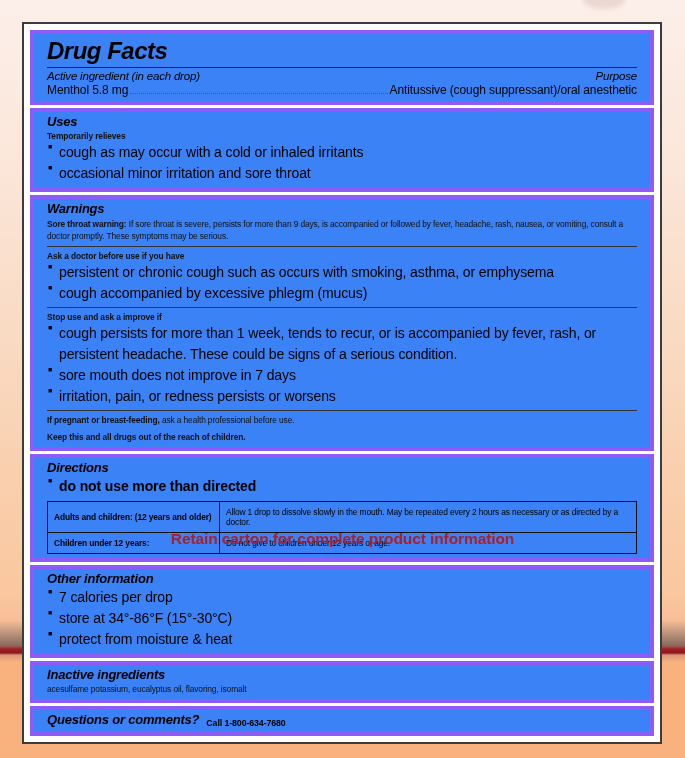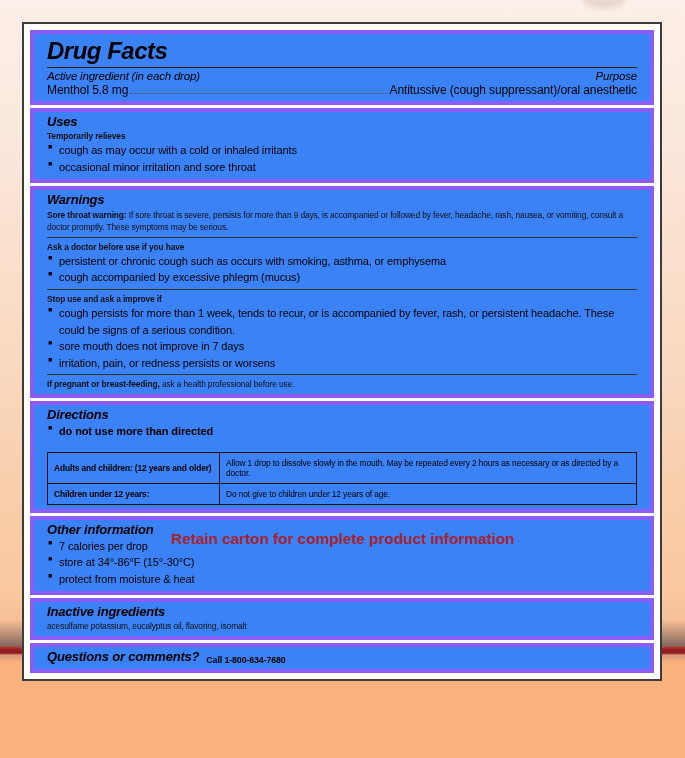--- a/index.html
+++ b/index.html
@@ -33,29 +33,29 @@
   .ai-row { display:flex; justify-content:space-between; align-items:baseline; }
   .ai-head, .purpose-head { font-size:11.5px; font-weight:normal; font-style:italic; letter-spacing:-0.2px; }
   .leader-row { display:flex; align-items:baseline; font-size:12px; letter-spacing:-0.1px; margin-top:1px; }
   .leader-dots { flex:1; border-bottom:1.5px dotted #555; margin:0 2px 2px 2px; min-width:10px; }
 
   .sec-head { font-size:13px; font-weight:bold; font-style:italic; letter-spacing:-0.2px; line-height:1.15; }
   .body-txt { font-size:8.4px; line-height:1.45; letter-spacing:-0.12px; color:#111; }
   .b { font-weight:bold; }
 
   ul.bullets { list-style:none; }
-  ul.bullets li { font-size:11px; line-height:1.5; letter-spacing:-0.12px; padding-left:12px; position:relative; }
+  ul.bullets li { font-size:14px; line-height:1.5; letter-spacing:-0.12px; padding-left:12px; position:relative; }
   ul.bullets li::before { content:"■"; position:absolute; left:1px; top:0; font-size:7px; }
   ul.bullets li.bold-item { font-weight:bold; }
 
   .divider { border-top:1.2px solid #333; margin:3px 0 3px; }
   .warn-para { margin-top:1px; }
   .spaced { margin-top:5px; }
 
-  table.dir-table { width:100%; border-collapse:collapse; margin-top:12px; }
+  table.dir-table { width:100%; border-collapse:collapse; margin-top:4px; }
   table.dir-table td { border:1.4px solid #111; font-size:8.4px; letter-spacing:-0.12px; padding:5px 6px; vertical-align:middle; }
   table.dir-table td.who { width:172px; font-weight:bold; }
 
   .q-row { display:flex; align-items:flex-end; gap:7px; }
   .q-phone { font-size:8.8px; font-weight:bold; letter-spacing:-0.1px; }
 
   .retain {
     position:absolute; top:530px; left:0; width:100%;
     text-align:center; font-size:15.5px; font-weight:bold;
     letter-spacing:-0.1px;
@@ -108,20 +108,21 @@
       <div class="body-txt b">Stop use and ask a improve if</div>
       <ul class="bullets">
         <li>cough persists for more than 1 week, tends to recur, or is accompanied by fever, rash, or persistent headache. These could be signs of a serious condition.</li>
         <li>sore mouth does not improve in 7 days</li>
         <li>irritation, pain, or redness persists or worsens</li>
       </ul>
       <div class="divider"></div>
       <div class="body-txt">
         <span class="b">If pregnant or breast-feeding,</span><span> ask a health professional before use.</span>
       </div>
+      <div class="body-txt b spaced">Keep this and all drugs out of the reach of children.</div>
     </div>
 
     <div class="sect">
       <div class="sec-head">Directions</div>
       <ul class="bullets">
         <li class="bold-item">do not use more than directed</li>
       </ul>
       <table class="dir-table">
         <tbody>
             <tr>

